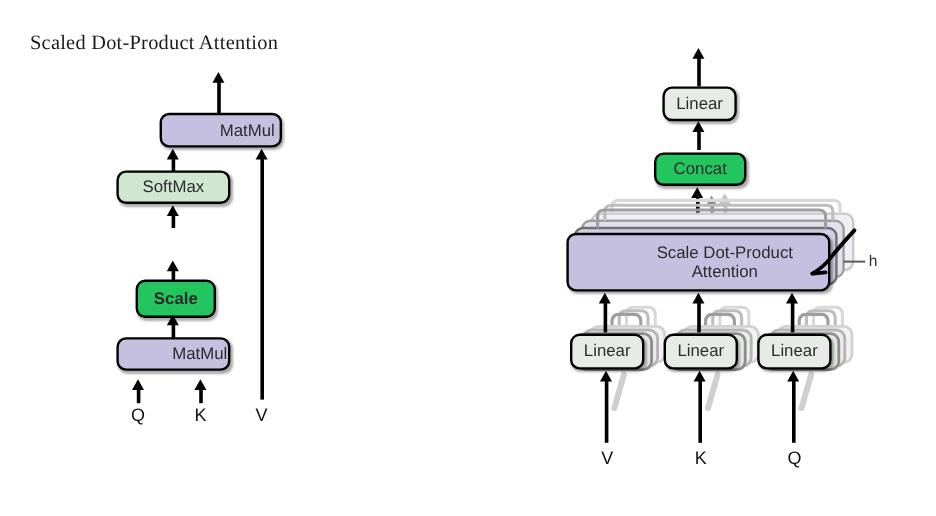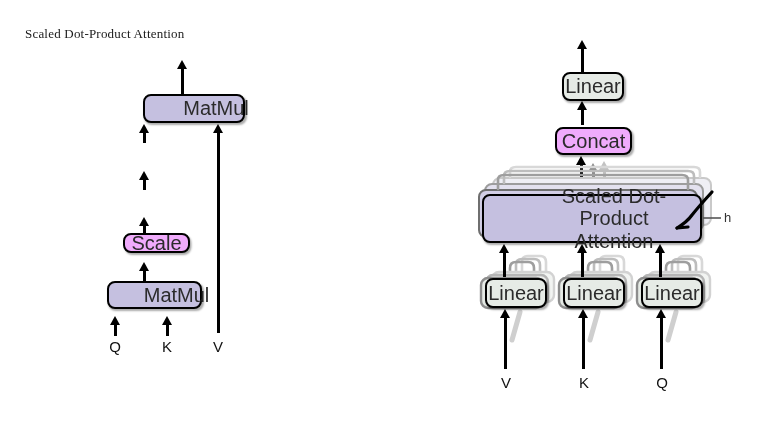--- a/index.html
+++ b/index.html
@@ -6,47 +6,46 @@
   #root{
     position:relative;
     width:780px;height:430px;
     background:#ffffff;
     overflow:hidden;
     font-family:"Liberation Sans", sans-serif;
   }
   .title{
     position:absolute;
     font-family:"Liberation Serif", serif;
-    font-size:13px;
+    font-size:17px;
     color:#1a1a1a;
     white-space:nowrap;
     letter-spacing:0.2px;
   }
   
   .box{
     position:absolute;
     box-sizing:border-box;
     border:2.5px solid #000000;
     border-radius:8px;
     display:flex;
     align-items:center;
     justify-content:center;
     text-align:center;
     color:#2b2b2b;
-    font-size:20px;
+    font-size:14px;
     line-height:1.12;
     white-space:nowrap;
     box-shadow:1.5px 2px 2px rgba(0,0,0,0.33);
-    margin-left:10px;
   }
   .box.two-line{white-space:normal;}
   .purple{background:#c5c0e0;padding-left:44px;}
   .green{background:#cfe6cf;}
   .pink{background:#f6cbdb;}
-  .yellow{background:#f0abfc;}
+  .yellow{background:#22c55e;}
   .gray{background:#e6ebe6;}
 
   
   .ghost{
     position:absolute;
     box-sizing:border-box;
     border-radius:8px;
     border:2.5px solid #000;
   }
 
@@ -100,29 +99,32 @@
   <div class="box purple" style="left:133px; top:94px; width:102px; height:29px;">
     <span>MatMul</span>
   </div>
 
   <div class="vline" style="left:143px; top:131px; height:12px;"></div>
   <div class="head" style="left:139px; top:124px;"></div>
 
   <div class="vline" style="left:217px; top:131px; height:202px; width:2.5px;"></div>
   <div class="head" style="left:213px; top:124px;"></div>
 
+  <div class="box green" style="left:97px; top:142px; width:95px; height:28px;">
+    <span>SoftMax</span>
+  </div>
 
   <div class="vline" style="left:143px; top:178px; height:12px;"></div>
   <div class="head" style="left:139px; top:171px;"></div>
 
 
   <div class="vline" style="left:143px; top:224px; height:13px;"></div>
   <div class="head" style="left:139px; top:217px;"></div>
 
-  <div class="box yellow" style="left:113px; top:233px; width:67px; height:20px;">
+  <div class="box yellow" style="left:113px; top:233px; width:67px; height:32px;font-weight:bold;">
     <span>Scale</span>
   </div>
 
   <div class="vline" style="left:143px; top:269px; height:13px;"></div>
   <div class="head" style="left:139px; top:262px;"></div>
 
   <div class="box purple" style="left:97px; top:281px; width:95px; height:28px;">
     <span>MatMul</span>
   </div>
 
@@ -161,21 +163,21 @@
   <div class="head" style="left:576px; top:156px;"></div>
 
   <div class="ghost" style="left:492px; top:177px; width:220px; height:49px;
               background:#efeff5; border-color:#c9c9c9;"></div>
   <div class="ghost" style="left:484px; top:183px; width:220px; height:49px;
               background:#e3e1ef; border-color:#9d9d9d;"></div>
   <div class="ghost" style="left:478px; top:189px; width:220px; height:49px;
               background:#d2cee6; border-color:#6f6f6f;"></div>
 
   <div class="box purple two-line" style="left:472px; top:194px; width:220px; height:49px; flex-direction:column;">
-    <span>Scaled Dot-Product</span>
+    <span>Scale Dot-Product</span>
     <span>Attention</span>
   </div>
 
   <svg class="overlay">
     <path d="M 712 192 Q 700 205 692 215 Q 687 222 677 228" stroke="#000" stroke-width="3.2" fill="none" stroke-linecap="round"></path>
     <path d="M 677 228 L 688 227" stroke="#000" stroke-width="3.2" fill="none" stroke-linecap="round"></path>
     <path d="M 703 218 L 721 218" stroke="#555" stroke-width="1.6" fill="none"></path>
   </svg>
   <div class="hlabel" style="left:724px; top:210px;">h</div>
 

